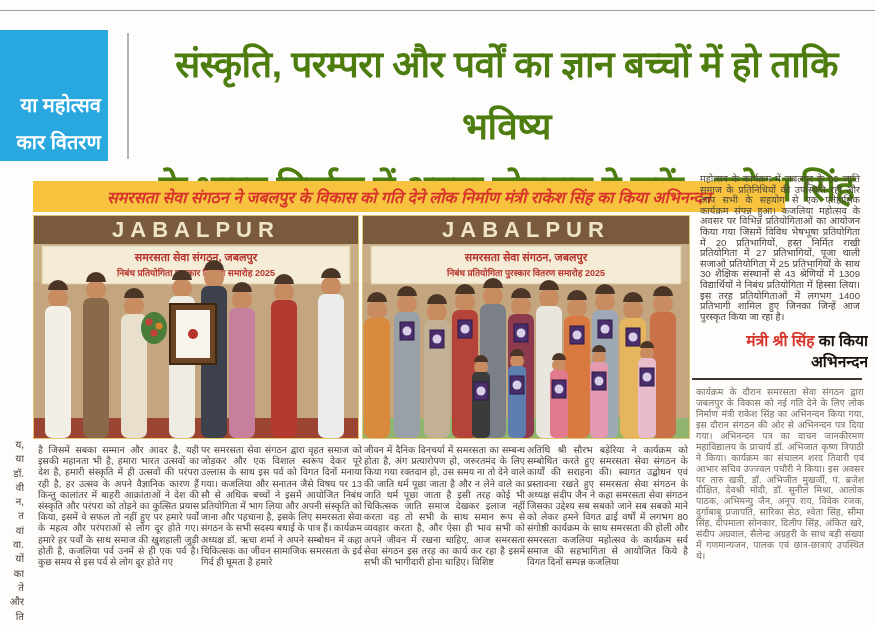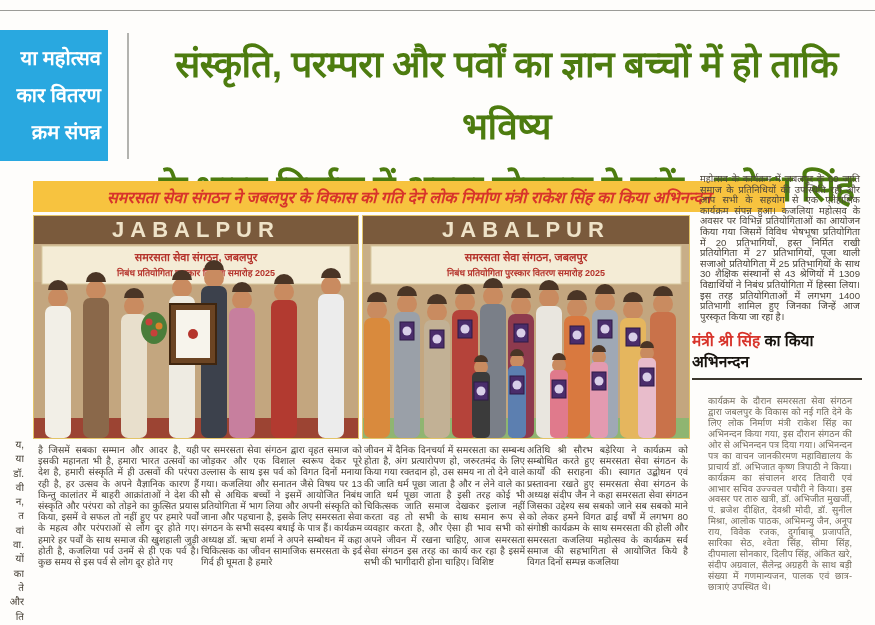--- a/index.html
+++ b/index.html
@@ -1,62 +1,61 @@
 <!DOCTYPE html>
 <html><head>
 <meta charset="utf-8">
 <style>
   html,body{margin:0;padding:0;background:#e8e8e4;}
   .page{position:relative;width:875px;height:625px;background:#fefdfb;overflow:hidden;
         font-family:"Liberation Sans","DejaVu Sans",sans-serif;}
   .top-rule{position:absolute;left:0;top:10px;width:875px;height:1px;background:#9b9b97;}
   
   .teaser{position:absolute;left:0;top:30px;width:108px;height:131px;background:#29A8E0;
-          display:flex;flex-direction:column;justify-content:center;align-items:flex-end;
+          display:flex;flex-direction:column;justify-content:flex-end;align-items:flex-end;
           padding-right:7px;box-sizing:border-box;}
   .teaser div{color:#ffffff;font-weight:700;font-size:20px;line-height:37px;white-space:nowrap;}
   .teaser-divider{position:absolute;left:127px;top:33px;width:2px;height:126px;background:#b3b3af;}
   
   .headline{position:absolute;left:138px;top:34px;width:737px;height:132px;text-align:center;
             font-weight:800;font-size:37px;line-height:62px;color:#4d7c0f;letter-spacing:-0.5px;}
   
   .kicker{position:absolute;left:33px;top:181px;width:752px;height:31px;background:#F7C33F;
           display:flex;align-items:center;justify-content:center;}
   .kicker span{color:#d8342b;font-weight:700;font-style:italic;font-size:16px;white-space:nowrap;}
   
   .photo{position:absolute;top:215px;height:222px;border:1px solid #e3c468;box-sizing:content-box;
          overflow:hidden;background:#14b8a6;}
   .photo-left{left:33px;width:324px;}
   .photo-right{left:362px;width:326px;}
   .photo svg{display:block;}
   
   .rightcol{position:absolute;left:692px;top:166px;width:176px;height:455px;overflow:hidden;}
   .rightcol .p1{font-size:9.6px;line-height:10.6px;text-align:justify;color:#4c463c;margin:8px;}
-  .rightcol .subhead{margin:7px 0 0 0;font-size:15.5px;font-weight:700;line-height:21px;color:#17130e;}
+  .rightcol .subhead{margin:7px 0 0 0;font-size:15.5px;font-weight:700;line-height:21px;color:#17130e;text-align:right;}
   .rightcol .subhead .red{color:#d8342b;}
   .rightcol .rule{width:170px;height:2px;background:#3d382f;margin:6px 0 7px 0;}
-  .rightcol .p2{font-size:9.2px;line-height:10.9px;text-align:justify;color:#766f61;margin:16px;}
+  .rightcol .p2{font-size:9.2px;line-height:10.9px;text-align:justify;color:#766f61;margin:4px;}
   
   .bottomcols{position:absolute;left:38px;top:444px;width:650px;height:179px;display:flex;gap:2px;overflow:hidden;}
   .bottomcols p{flex:1 1 0;margin:0;font-size:9.4px;line-height:11.2px;text-align:justify;color:#453f35;overflow:hidden;}
   
   .edgestrip{position:absolute;left:0;top:438px;width:24px;height:187px;text-align:right;overflow:hidden;}
   .edgestrip div{font-size:10px;line-height:14.3px;color:#453f35;}
 </style>
 </head>
 <body>
 
 <div class="page">
 
   <div class="top-rule"></div>
 
   <div class="teaser">
     <div>या महोत्सव</div>
     <div>कार वितरण</div>
-    <div>क्रम संपन्न</div>
   </div>
 
   <div class="teaser-divider"></div>
 
   <div class="headline">
     <div>संस्कृति, परम्परा और पर्वों का ज्ञान बच्चों में हो ताकि भविष्य</div>
     <div>के भारत निर्माण में अपना योगदान दे सकें : राकेश सिंह</div>
   </div>
 
   <div class="kicker">

